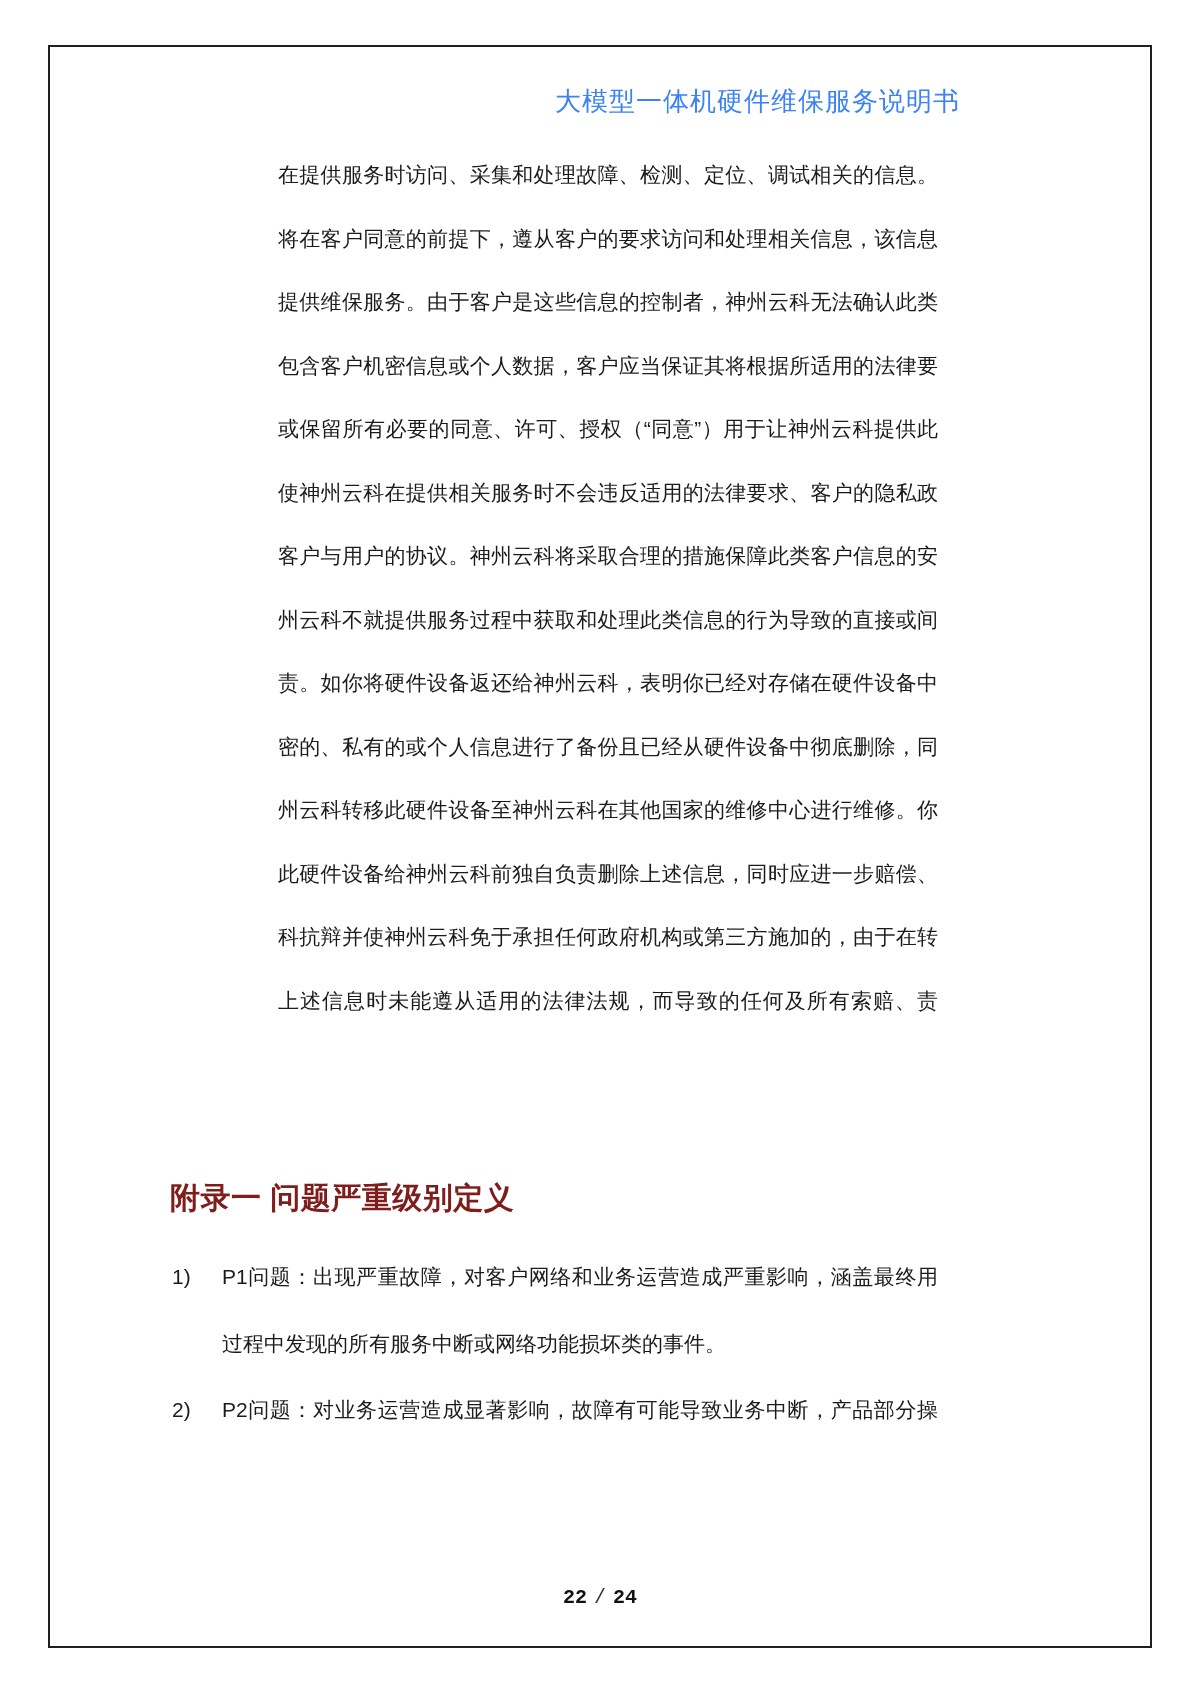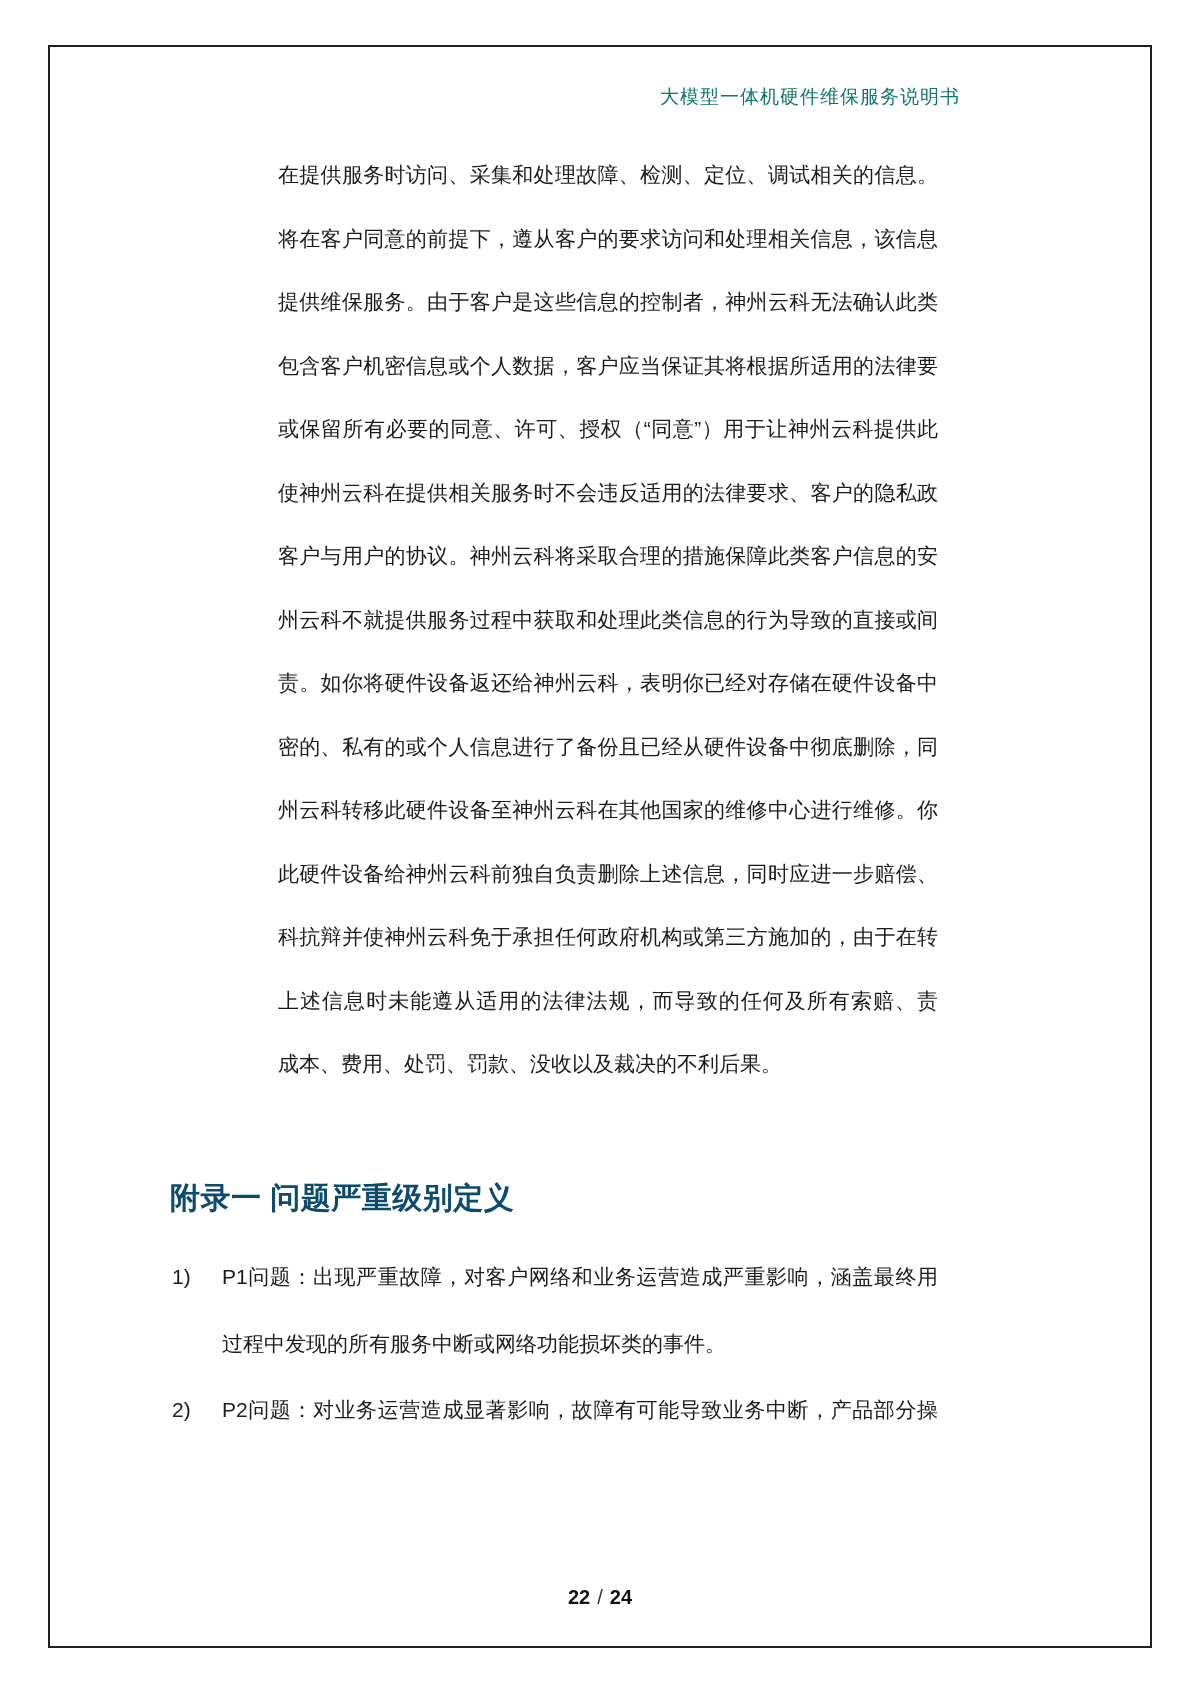--- a/index.html
+++ b/index.html
@@ -20,23 +20,23 @@
     height: 1603px;
     border: 2px solid #1f1f1f;
     box-sizing: border-box;
     background: #ffffff;
   }
   .header-title {
     position: absolute;
     top: 84px;
     right: 240px;
     font-family: "Liberation Serif", "DejaVu Serif", serif;
-    font-size: 19px;
+    font-size: 26px;
     letter-spacing: 1px;
-    color: #0f766e;
+    color: #3b82f6;
     white-space: nowrap;
   }
   .paragraph {
     position: absolute;
     left: 278px;
     top: 143px;
     width: 660px;
     font-size: 21px;
     color: #1b1b1b;
   }
@@ -51,21 +51,21 @@
   .para-line.no-justify {
     text-align: left;
     text-align-last: left;
   }
   .appendix-heading {
     position: absolute;
     left: 170px;
     top: 1178px;
     font-size: 30px;
     font-weight: bold;
-    color: #0c4a6e;
+    color: #7f1d1d;
     letter-spacing: 0.5px;
   }
   .list {
     position: absolute;
     left: 172px;
     top: 1244px;
     width: 766px;
     font-size: 21px;
     color: #1b1b1b;
   }
@@ -86,21 +86,21 @@
   .item-line.no-justify {
     text-align: right;
     text-align-last: left;
   }
   .footer {
     position: absolute;
     left: 0;
     top: 1586px;
     width: 1200px;
     text-align: center;
-    font-family: Liberation Sans, sans-serif;
+    font-family: Liberation Mono, monospace;
     font-size: 20px;
     color: #111111;
   }
   .footer .num { font-weight: bold; }
   .footer .sep { font-weight: normal; margin: 0 7px; color: #333333; }
 </style>
 </head>
 <body>
 
 <div class="canvas">
@@ -117,21 +117,20 @@
     <div class="para-line">或保留所有必要的同意、许可、授权（“同意”）用于让神州云科提供此服务，</div>
     <div class="para-line">使神州云科在提供相关服务时不会违反适用的法律要求、客户的隐私政策、或者</div>
     <div class="para-line">客户与用户的协议。神州云科将采取合理的措施保障此类客户信息的安全，但神</div>
     <div class="para-line">州云科不就提供服务过程中获取和处理此类信息的行为导致的直接或间接责任负</div>
     <div class="para-line">责。如你将硬件设备返还给神州云科，表明你已经对存储在硬件设备中的任何保</div>
     <div class="para-line">密的、私有的或个人信息进行了备份且已经从硬件设备中彻底删除，同时授权神</div>
     <div class="para-line">州云科转移此硬件设备至神州云科在其他国家的维修中心进行维修。你应在交付</div>
     <div class="para-line">此硬件设备给神州云科前独自负责删除上述信息，同时应进一步赔偿、为神州云</div>
     <div class="para-line">科抗辩并使神州云科免于承担任何政府机构或第三方施加的，由于在转移、处置</div>
     <div class="para-line">上述信息时未能遵从适用的法律法规，而导致的任何及所有索赔、责任、义务、</div>
-    <div class="para-line no-justify">成本、费用、处罚、罚款、没收以及裁决的不利后果。</div>
   </div>
 
   <div class="appendix-heading">附录一 问题严重级别定义</div>
 
   <div class="list">
 
     <div class="list-item">
       <div class="item-marker">1)</div>
       <div class="item-lines">
         <div class="item-line">P1问题：出现严重故障，对客户网络和业务运营造成严重影响，涵盖最终用户在使用</div>

